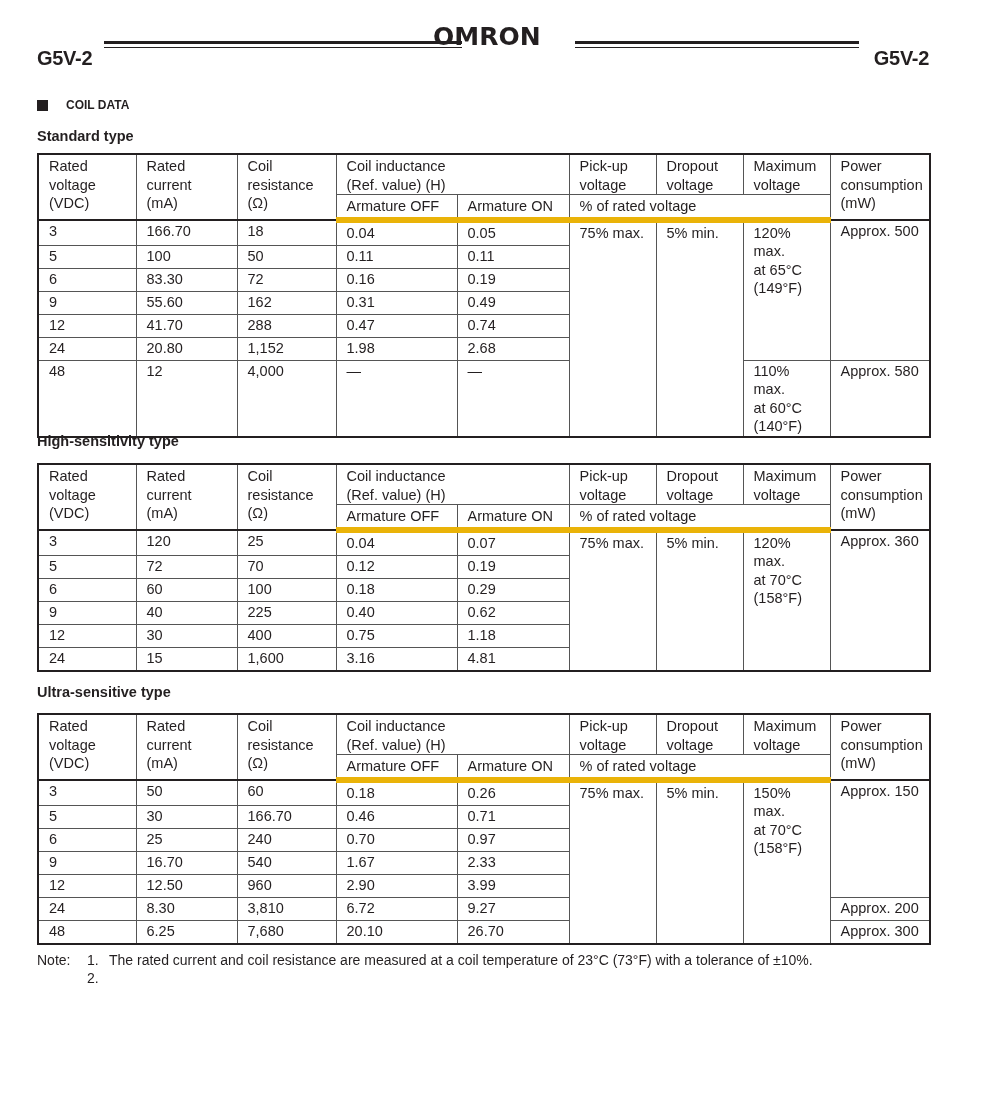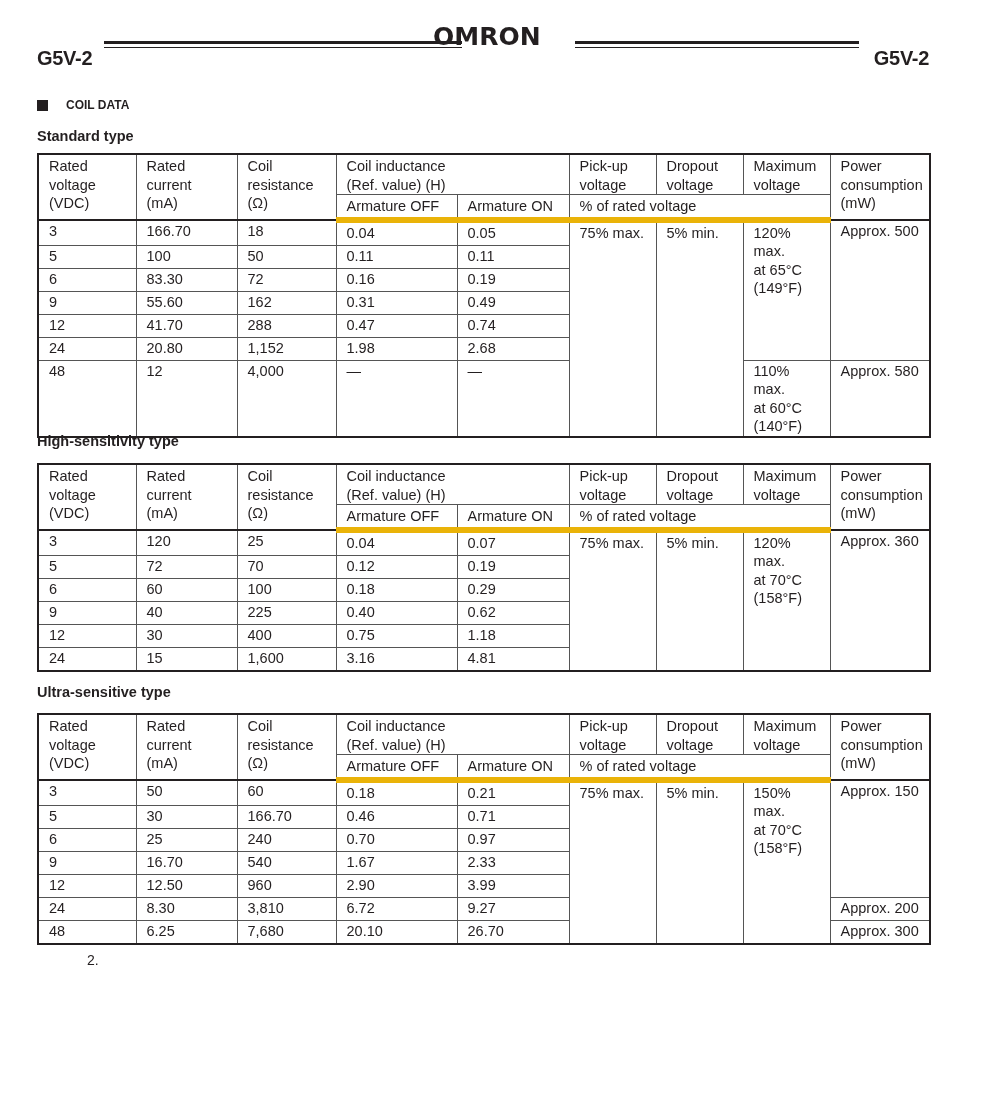--- a/index.html
+++ b/index.html
@@ -242,21 +242,21 @@
         <th>Armature ON</th>
         <th colspan="3">% of rated voltage</th>
       </tr>
     </thead>
     <tbody>
       <tr>
         <td>3</td>
         <td>50</td>
         <td>60</td>
         <td>0.18</td>
-        <td>0.21</td>
+        <td>0.26</td>
         <td rowspan="7">75% max.</td>
         <td rowspan="7">5% min.</td>
         <td rowspan="7">150% max.<br>at 70°C<br>(158°F)</td>
         <td rowspan="5">Approx. 150</td>
       </tr>
       <tr>
         <td>5</td>
         <td>30</td>
         <td>166.70</td>
         <td>0.46</td>
@@ -297,16 +297,21 @@
         <td>7,680</td>
         <td>20.10</td>
         <td>26.70</td>
         <td rowspan="1">Approx. 300</td>
       </tr>
     </tbody>
   </table>
 
 <div class="notes">
   <div class="row">
+    <span class="lab">Note:</span>
+    <span class="num">1.</span>
+    <span>The rated current and coil resistance are measured at a coil temperature of 23°C (73°F) with a tolerance of ±10%.</span>
+  </div>
+  <div class="row">
     <span class="lab"></span>
     <span class="num">2.</span>
   </div>
 </div>
 
 </body></html>

